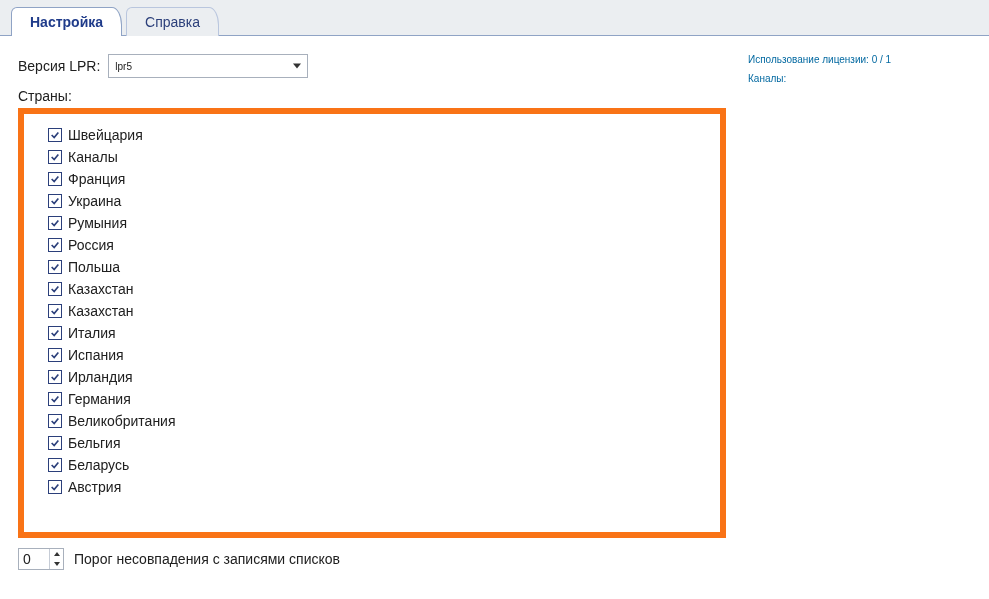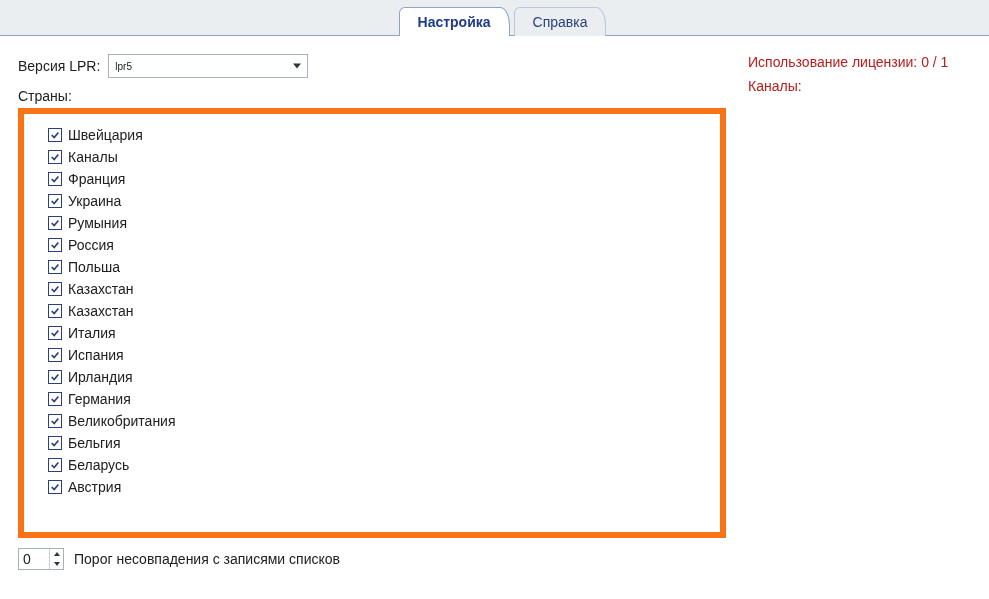--- a/index.html
+++ b/index.html
@@ -15,22 +15,21 @@
   }
 
   
   .tabbar {
     background: #ebeef1;
     border-bottom: 1px solid #8fa3c5;
     height: 36px;
     position: relative;
     display: flex;
     align-items: flex-end;
-    padding-left: 20px;
-    justify-content: center;
+    padding-left: 11px;
   }
   .tab {
     position: relative;
     padding: 6px 18px 6px 18px;
     font-size: 14px;
     color: #2b3f7a;
     cursor: pointer;
     border: 1px solid #b9c6de;
     border-bottom: none;
     border-top-left-radius: 6px;
@@ -51,22 +50,22 @@
   .content {
     display: flex;
     padding: 18px 14px 0 18px;
   }
   .left-col {
     flex: 0 0 720px;
   }
   .right-col {
     flex: 1;
     padding-left: 10px;
-    font-size: 14px;
-    color: #b91c1c;
+    font-size: 10px;
+    color: #0369a1;
   }
   .right-col .line { margin-bottom: 8px; }
 
   .row {
     display: flex;
     align-items: center;
     margin-bottom: 10px;
   }
   .row label.text-label {
     margin-right: 8px;

